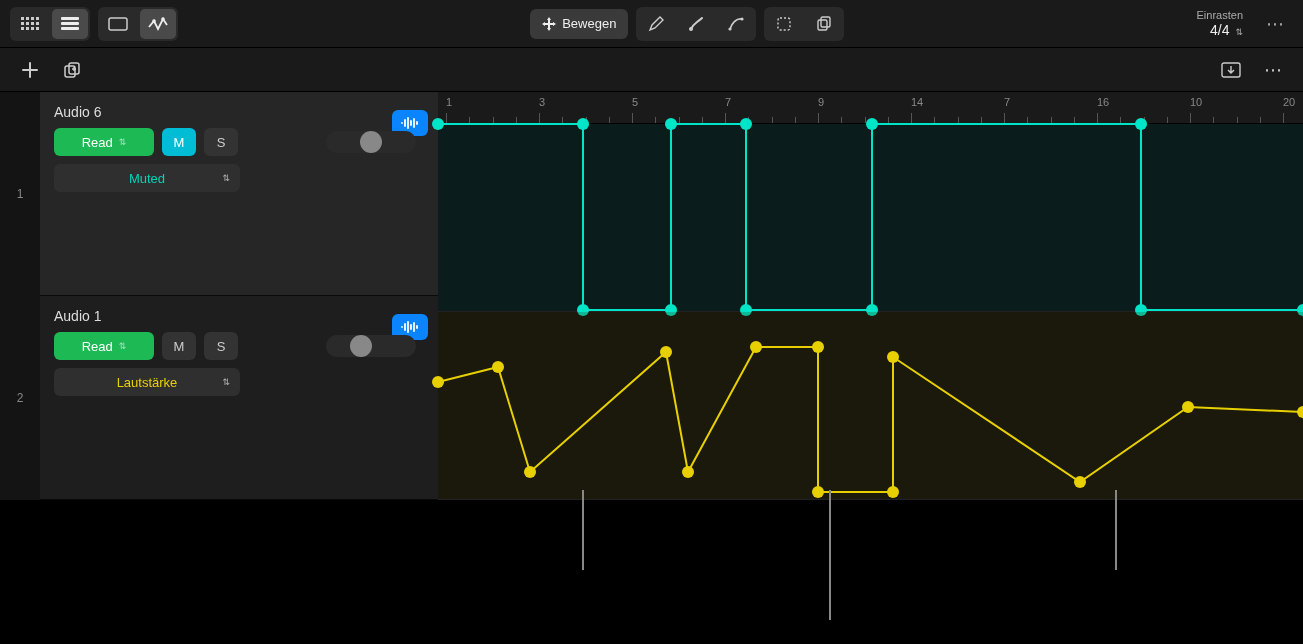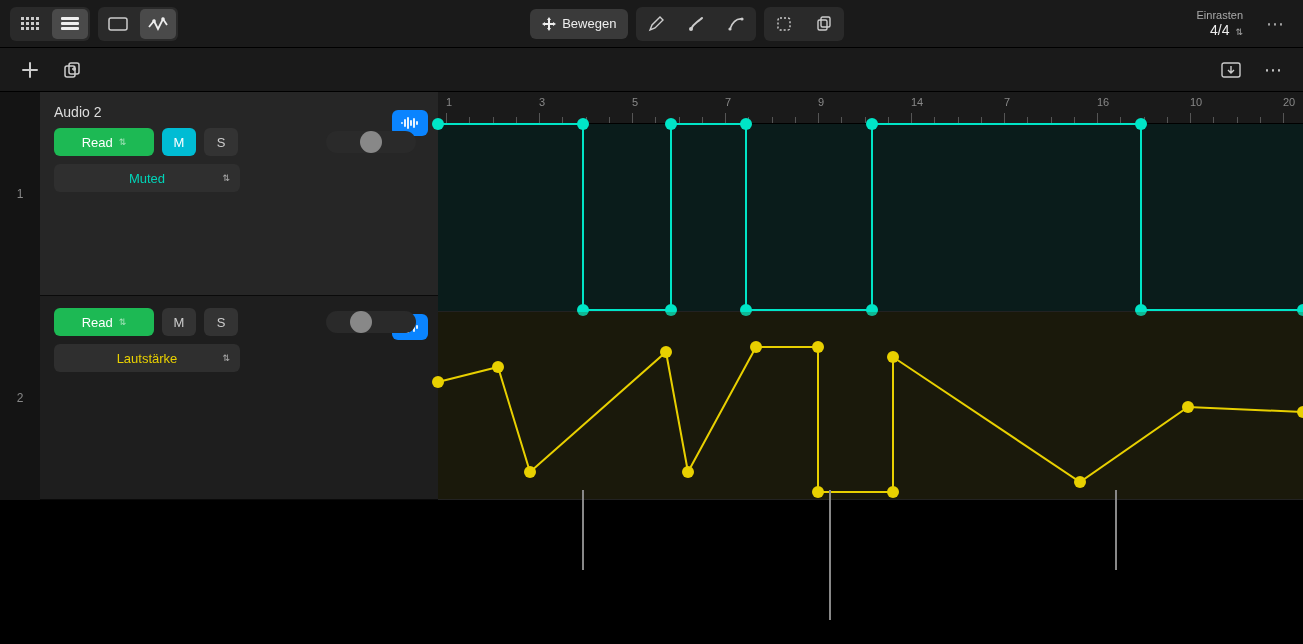--- a/index.html
+++ b/index.html
@@ -185,21 +185,21 @@
       <div class="num">1</div>
       <div class="num">2</div>
     </div>
     <div class="tracks">
       <div class="track t1">
         <div class="wave-btn">
             <svg width="20" height="14" viewBox="0 0 20 14">
               <path d="M2 7 V7 M5 4 V10 M8 2 V12 M11 5 V9 M14 3 V11 M17 6 V8" stroke="#fff" stroke-width="1.8" stroke-linecap="round"></path>
             </svg>
           </div>
-        <div class="track-name">Audio 2</div>
+        <div class="track-name">Audio 6</div>
         <div class="row">
           <div class="btn read">
               <span>Read</span>
               <span class="chev">⇅</span>
             </div>
           <div class="btn m active">M</div>
           <div class="btn s">S</div>
           <div class="slider">
               <div class="knob"></div>
             </div>
@@ -210,20 +210,21 @@
               <span class="chev" style="position:absolute;right:10px;">⇅</span>
             </div>
         </div>
       </div>
       <div class="track t2">
         <div class="wave-btn">
             <svg width="20" height="14" viewBox="0 0 20 14">
               <path d="M2 7 V7 M5 4 V10 M8 2 V12 M11 5 V9 M14 3 V11 M17 6 V8" stroke="#fff" stroke-width="1.8" stroke-linecap="round"></path>
             </svg>
           </div>
+        <div class="track-name">Audio 1</div>
         <div class="row">
           <div class="btn read">
               <span>Read</span>
               <span class="chev">⇅</span>
             </div>
           <div class="btn m">M</div>
           <div class="btn s">S</div>
           <div class="slider">
               <div class="knob" style="left:24px;"></div>
             </div>

